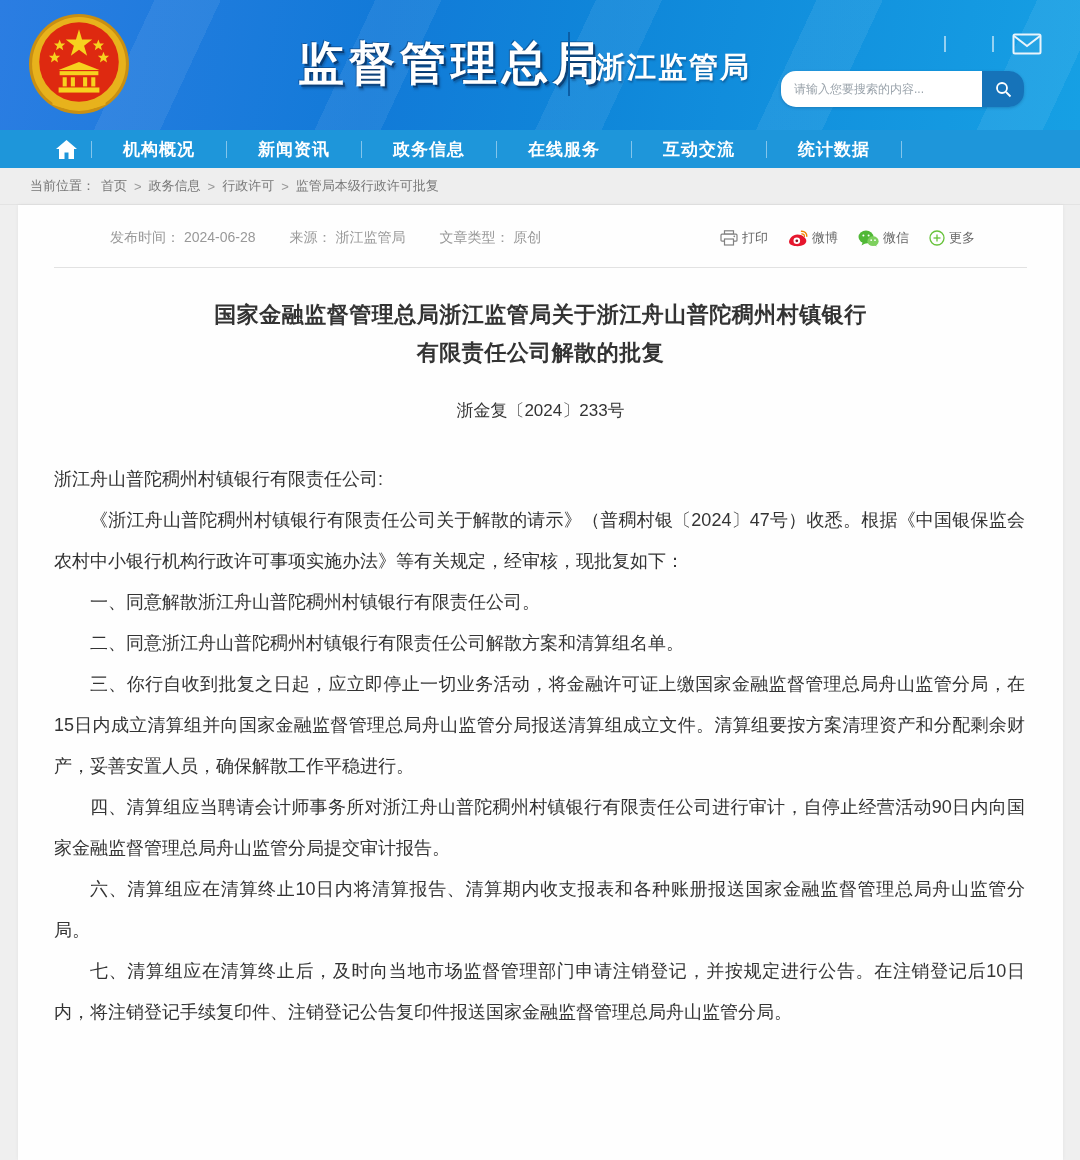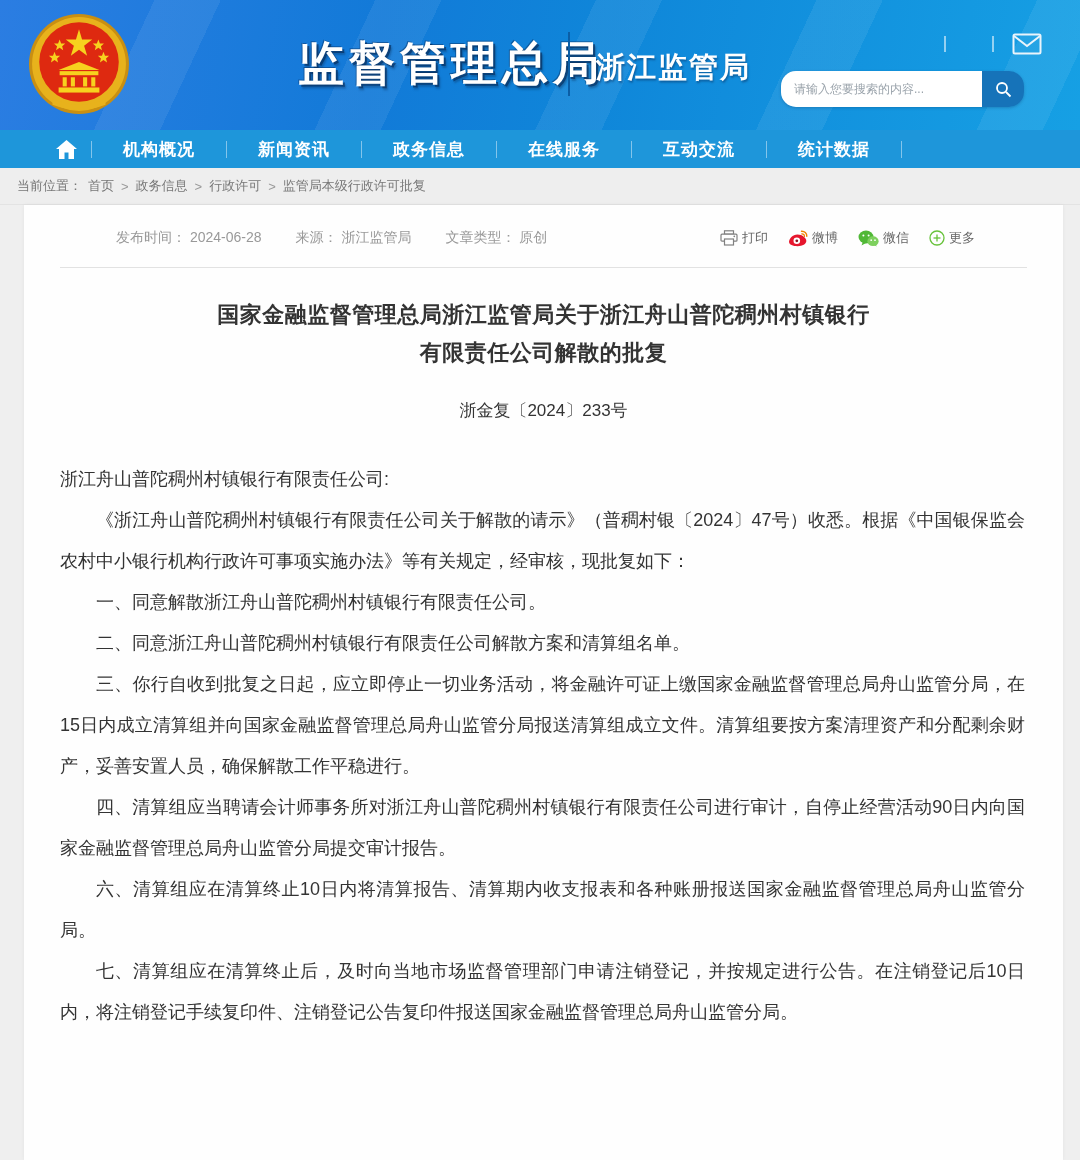--- a/index.html
+++ b/index.html
@@ -79,30 +79,30 @@
   .nav-home { width: 50px; display: flex; justify-content: center; align-items: center; cursor: pointer; }
   .nav-sep { width: 1px; height: 17px; background: rgba(255,255,255,.45); }
   .nav-item {
     width: 134px; text-align: center; cursor: pointer;
     color: #ffffff; font-size: 17px; font-weight: bold; letter-spacing: 1px;
   }
 
   
   .breadcrumb {
     height: 37px; background: #eeeeee; border-bottom: 1px solid #e3e3e3;
-    display: flex; align-items: center; padding-left: 17px;
+    display: flex; align-items: center; padding-left: 30px;
     font-size: 13px; color: #777;
   }
   .breadcrumb .crumb { color: #777; cursor: pointer; }
   .breadcrumb .crumb-sep { margin: 0 7px; color: #999; }
   .breadcrumb .crumb-prefix { margin-right: 6px; }
 
   
   .card {
-    margin: 0 17px 0 24px;
+    margin: 0 17px 0 18px;
     background: #fefefe;
     min-height: 955px;
     box-shadow: 0 0 4px rgba(0,0,0,.05);
   }
   .meta-row {
     display: flex; justify-content: space-between; align-items: center;
     padding: 24px 88px 14px 92px;
     font-size: 14px; color: #999;
   }
   .meta-left { display: flex; gap: 34px; }

